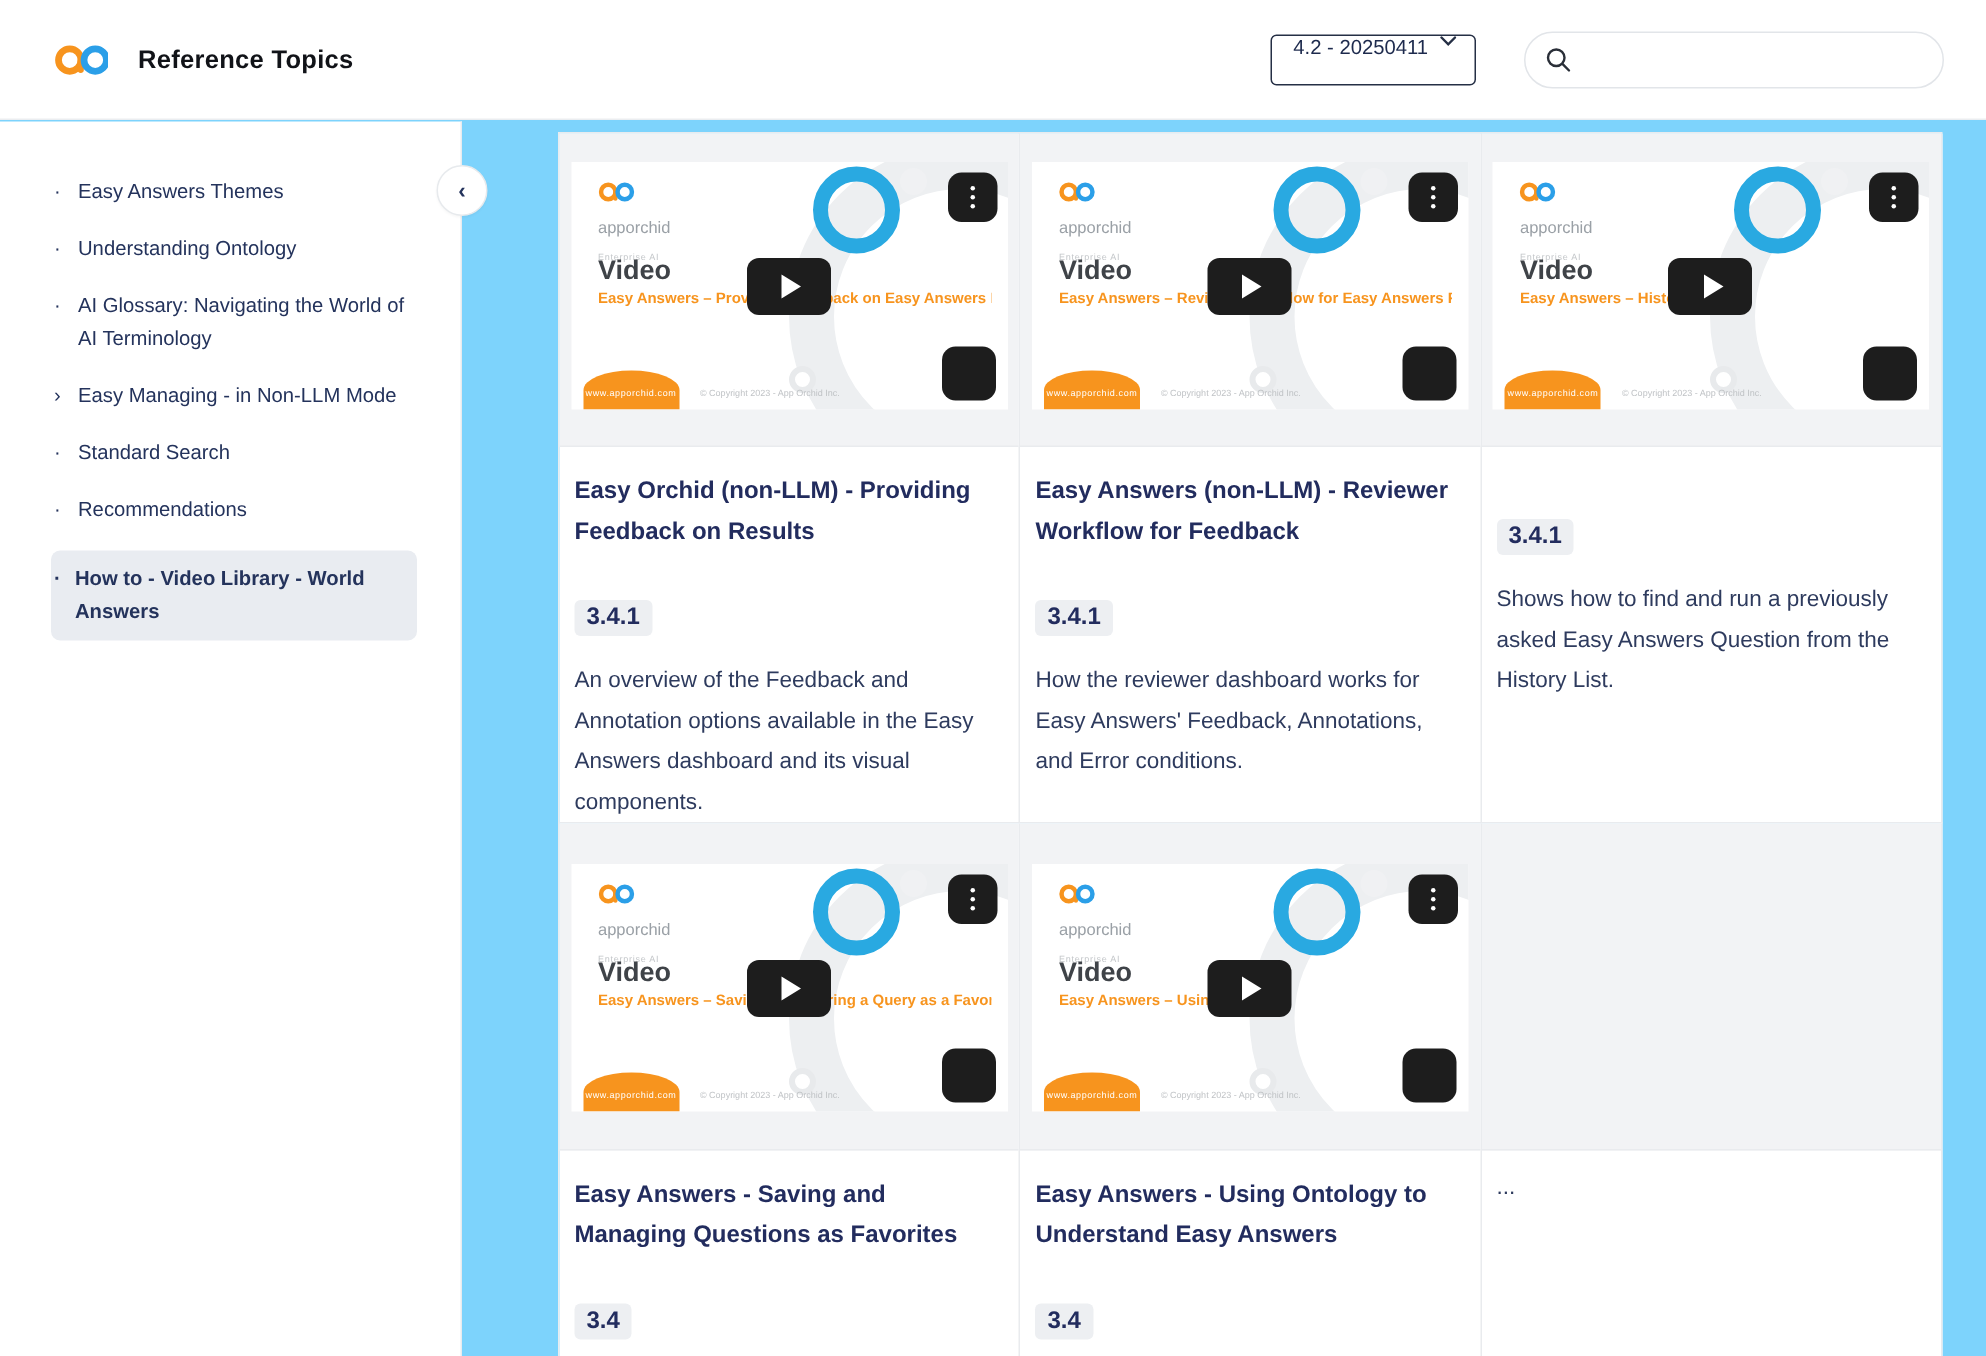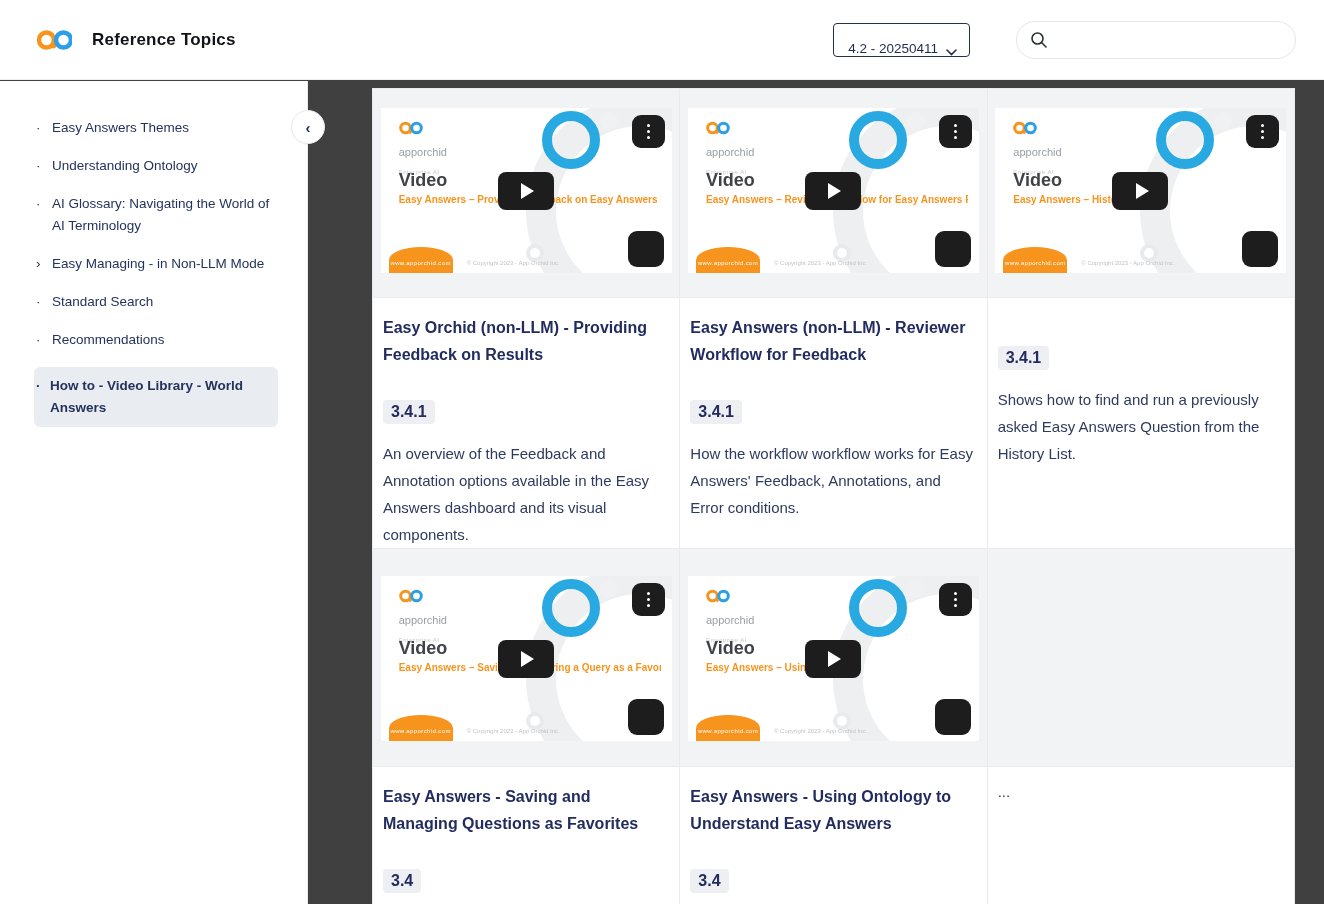--- a/index.html
+++ b/index.html
@@ -1,28 +1,28 @@
 <!DOCTYPE html>
 <html><head>
 <meta charset="utf-8">
 <style>
   * { margin:0; padding:0; box-sizing:border-box; }
   html,body { background:#fff; }
-  .page { position:relative; width:1324px; height:904px; background:#404040; overflow:hidden;
+  .page { position:relative; width:1324px; height:904px; background:#7dd3fc; overflow:hidden;
           font-family:"Liberation Sans", sans-serif; color:#24335c; }
 
   
   .header { position:absolute; top:0; left:0; width:100%; height:80px; background:#fff;
             border-bottom:1px solid #ebedf0; display:flex; align-items:center; padding:0 28px 0 36px; z-index:5; }
   .logo { display:flex; align-items:center; margin-right:20px; cursor:pointer; }
   .app-title { font-size:17px; font-weight:bold; color:#111318; letter-spacing:.2px; }
   .header-spacer { flex:1; }
-  .version-select { display:flex; align-items:flex-end; gap:8px; border:1.5px solid #252f45; border-radius:4px;
+  .version-select { display:flex; align-items:flex-start; gap:8px; border:1.5px solid #252f45; border-radius:4px;
                     height:34px; padding:0 12px 0 14px; font-size:13.5px; color:#1d2a4d; background:#fff;
-                    margin-right:46px; cursor:pointer; }
+                    margin-right:32px; cursor:pointer; }
   .search-bar { display:flex; align-items:center; width:280px; height:38px; border:1px solid #e2e5e9;
                 border-radius:19px; background:#fff; padding:0 12px 0 13px; }
   .search-bar input { border:none; outline:none; flex:1; margin-left:9px; font-size:13px; color:#24335c;
                       font-family:"Liberation Sans", sans-serif; background:transparent; }
 
   
   .body-wrap { position:absolute; top:81px; left:0; width:100%; height:823px; display:flex; }
   .sidebar { width:308px; border-right:1px solid #e9ebee; height:100%; background:#fff; flex:none; }
   .sidebar ul { list-style:none; padding:36px 18px 0 36px; }
   .sidebar li { position:relative; font-size:13.5px; line-height:22px; color:#24335c; margin-bottom:16px;
@@ -199,21 +199,21 @@
                 </button>
         <button class="play-btn">
                   <i></i>
                 </button>
         <button class="back-btn"></button>
       </div>
     </div>
     <div class="text-area">
       <div class="card-title">Easy Answers (non-LLM) - Reviewer Workflow for Feedback</div><br>
       <span class="badge">3.4.1</span>
-      <p class="card-desc">How the workflow workflow works for Easy Answers' Feedback, Annotations, and Error conditions.</p>
+      <p class="card-desc">How the reviewer dashboard works for Easy Answers' Feedback, Annotations, and Error conditions.</p>
     </div>
   </div>
 
   <div class="cell r1">
     <div class="thumb-area">
       <div class="thumb">
         <div class="ring-big"></div>
         <div class="ring-blue"></div>
         <div class="dot-gray"></div>
         <div class="ring-small"></div>

